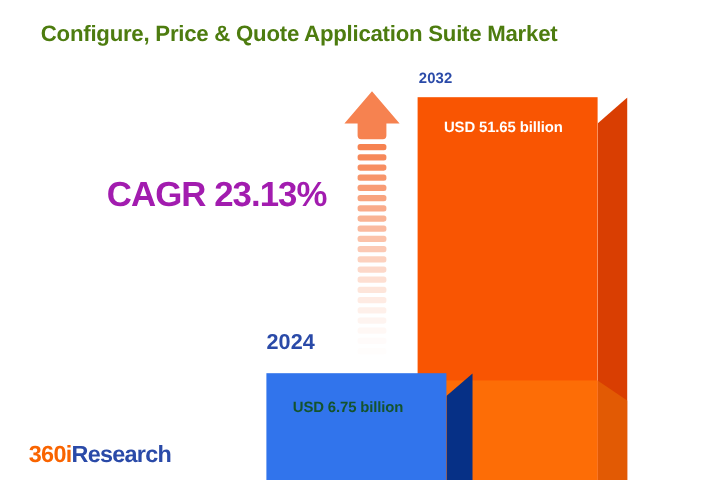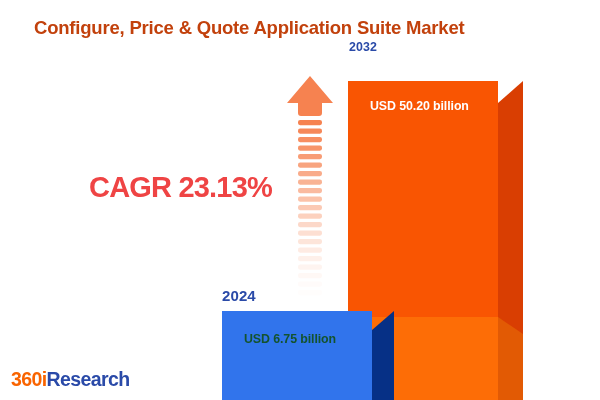--- a/index.html
+++ b/index.html
@@ -17,45 +17,45 @@
   }
 
   
   #chart-title {
     position: absolute;
     left: 34px;
     top: 17px;
     width: 540px;
     font-size: 18.5px;
     font-weight: bold;
-    color: #c2410c;
+    color: #4d7c0f;
     letter-spacing: -0.2px;
     white-space: nowrap;
   }
 
   
   #narrative {
     position: absolute;
     left: 34px;
     top: 148px;
     width: 238px;
     text-align: right;
   }
   #narrative-text {
     font-size: 12.6px;
     font-weight: bold;
     color: #1c1c1c;
     line-height: 1.48;
     letter-spacing: -0.1px;
   }
   #cagr-value {
-    margin-top: 24px;
+    margin-top: 0;
     font-size: 29px;
     font-weight: bold;
-    color: #ef4444;
+    color: #a21caf;
     letter-spacing: -0.8px;
     line-height: 1.05;
   }
 
   
   #growth-arrow {
     position: absolute;
     left: 286px;
     top: 74px;
     width: 48px;
@@ -116,21 +116,21 @@
     top: 18px;
     width: 128px;
     font-size: 12.4px;
     font-weight: bold;
     color: #ffffff;
     letter-spacing: -0.1px;
   }
   #label-2032 {
     position: absolute;
     left: 349px;
-    top: 40px;
+    top: 58px;
     font-size: 12.4px;
     font-weight: bold;
     color: #2a4aa8;
     letter-spacing: 0.1px;
   }
 
   
   #bar-2024 {
     left: 222px;
     top: 311px;
@@ -160,31 +160,31 @@
     top: 21px;
     width: 128px;
     font-size: 12.4px;
     font-weight: bold;
     color: #14532d;
     letter-spacing: -0.1px;
   }
   #label-2024 {
     position: absolute;
     left: 222px;
-    top: 287px;
-    font-size: 15px;
+    top: 275px;
+    font-size: 18px;
     font-weight: bold;
     color: #2a4aa8;
     letter-spacing: 0.1px;
   }
 
   
   #brand-logo {
     position: absolute;
-    left: 11px;
+    left: 24px;
     top: 368px;
     font-size: 19.5px;
     font-weight: bold;
     letter-spacing: -0.6px;
     white-space: nowrap;
   }
   .logo-360 { color: #f96400; }
   .logo-i { color: #f96400; }
   .logo-research { color: #2a4aa8; }
 </style>
@@ -227,21 +227,21 @@
     </g>
   </svg>
 </div>
 
 <div id="label-2032">2032</div>
 <div id="bar-2032" class="bar-group">
   <div id="bar-2032-face"></div>
   <div id="bar-2032-shade"></div>
   <div id="bar-2032-side"></div>
   <div id="bar-2032-side-shade"></div>
-  <div id="bar-2032-value">USD 50.20 billion</div>
+  <div id="bar-2032-value">USD 51.65 billion</div>
 </div>
 
 <div id="label-2024">2024</div>
 <div id="bar-2024" class="bar-group">
   <div id="bar-2024-face"></div>
   <div id="bar-2024-side"></div>
   <div id="bar-2024-value">USD 6.75 billion</div>
 </div>
 
 <div id="brand-logo">

